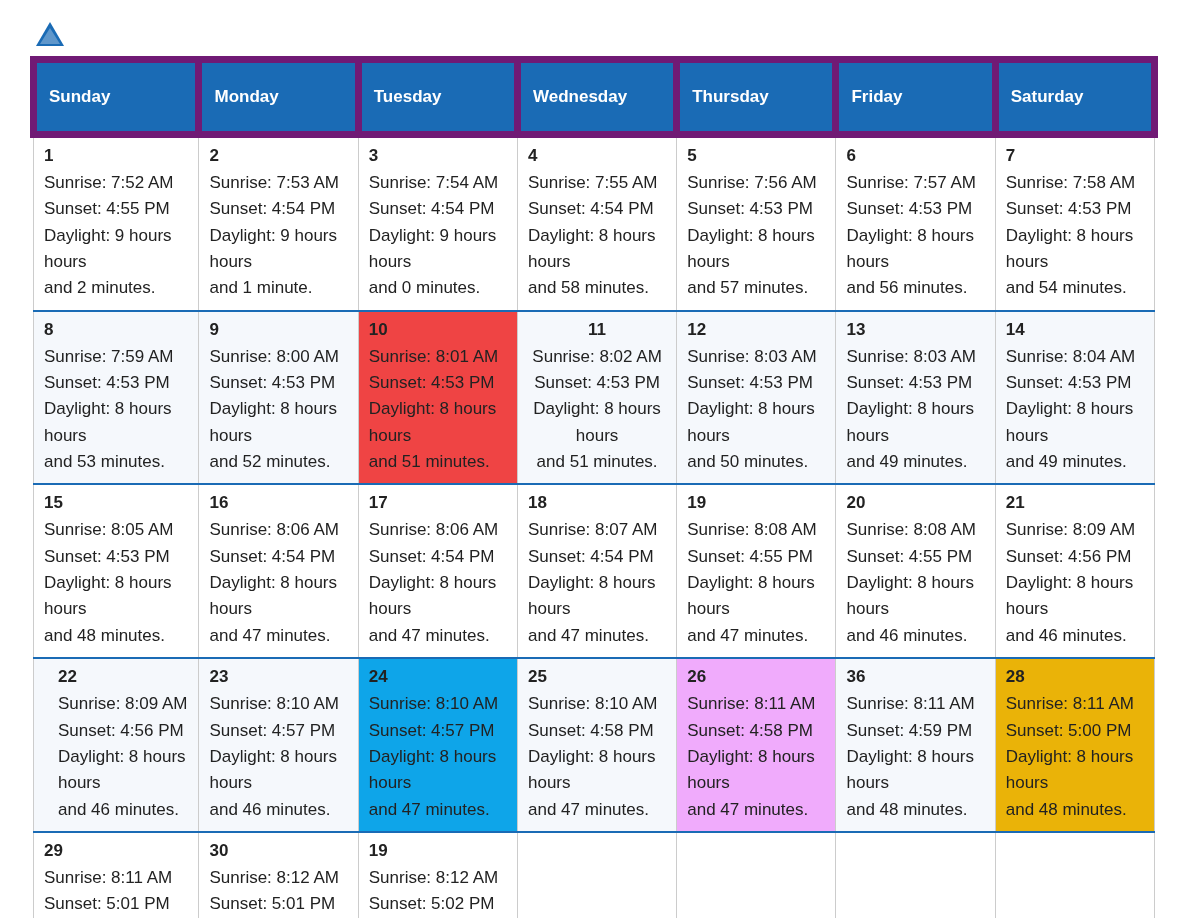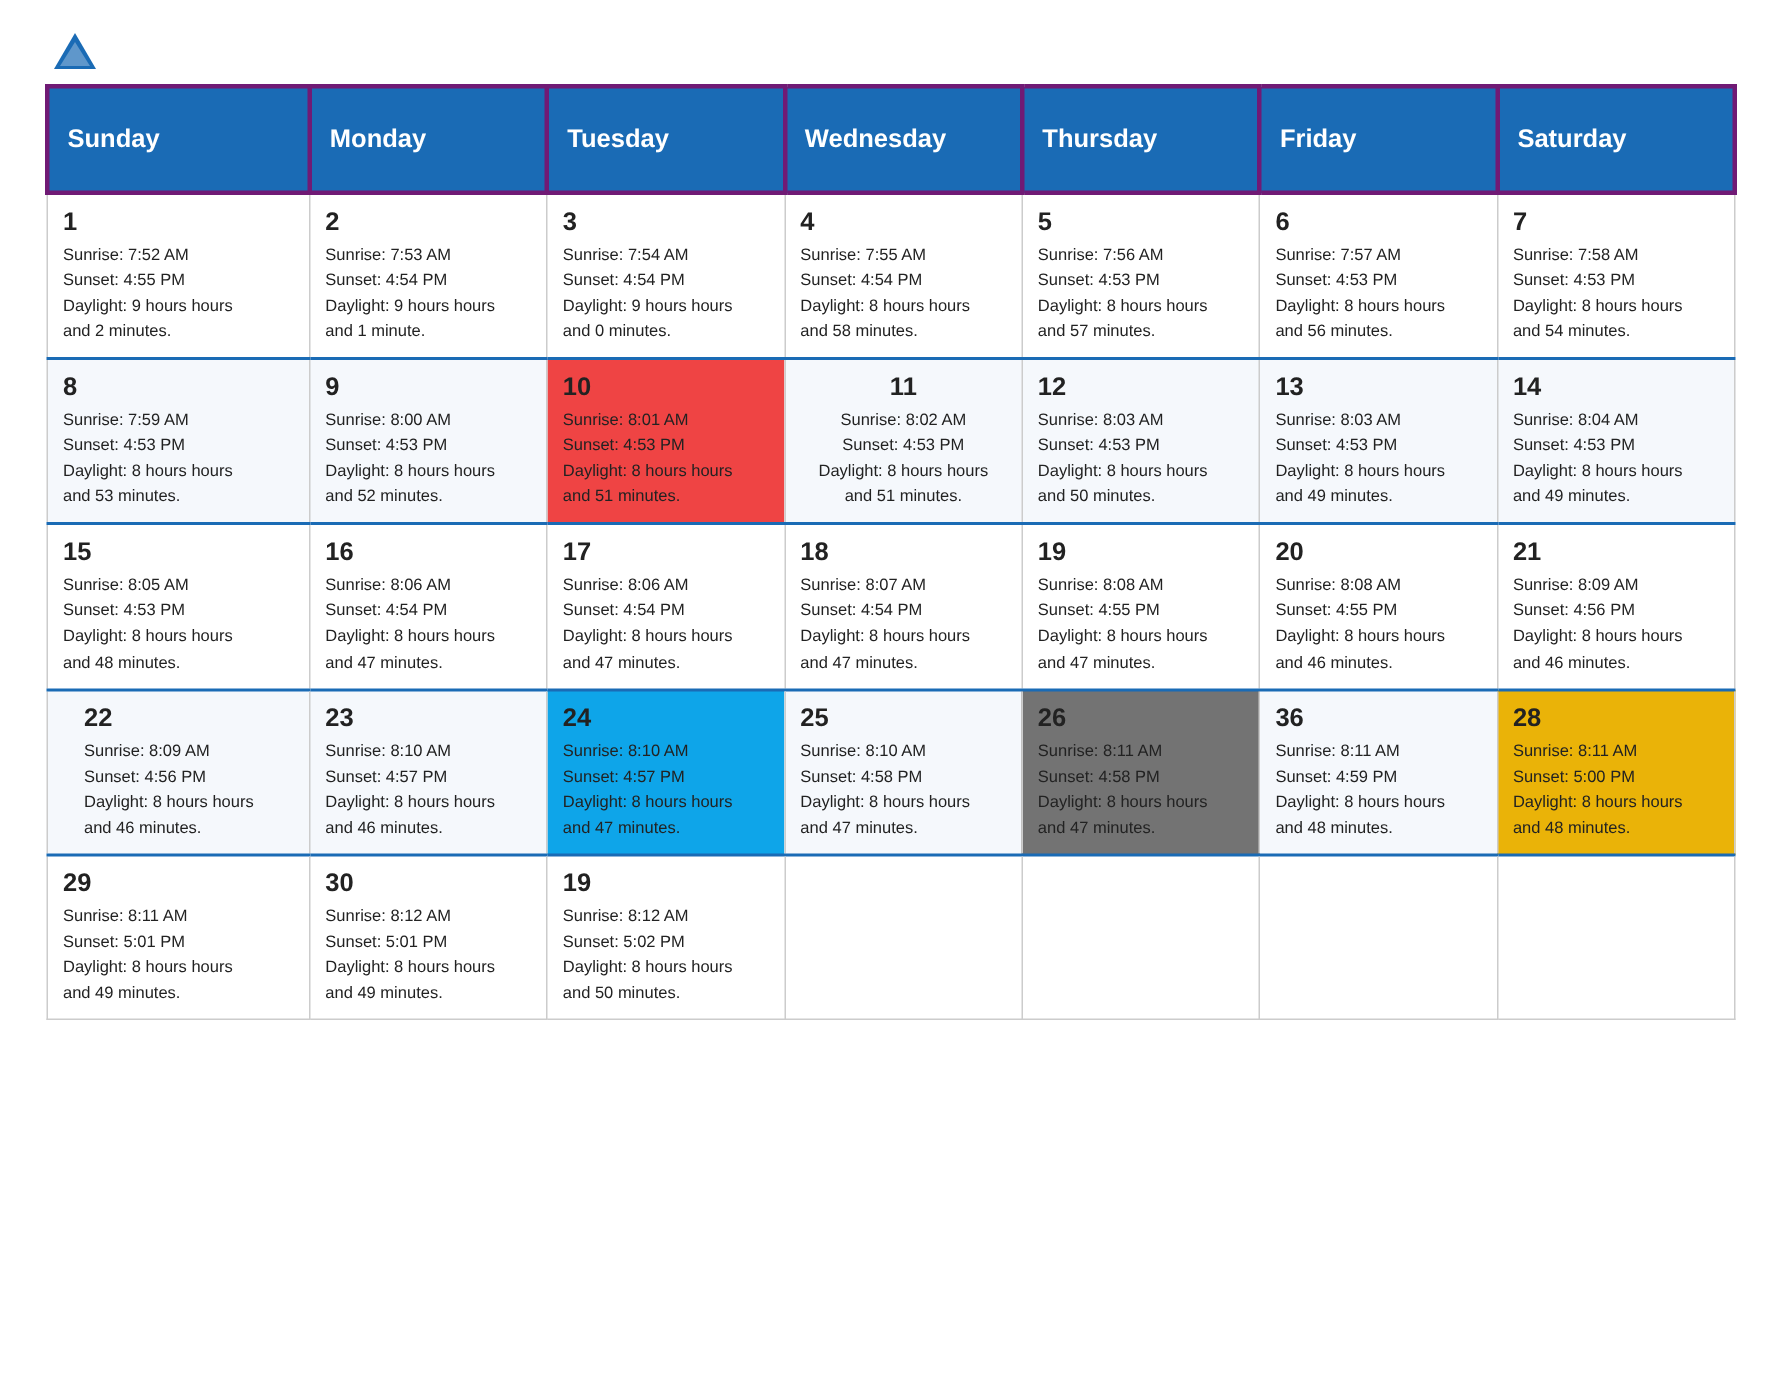--- a/index.html
+++ b/index.html
@@ -55,21 +55,21 @@
       border-collapse: collapse;
       margin-top: 8px;
     }
     .calendar th {
       background: #1a6bb5;
       color: #fff;
       font-size: 17px;
       font-weight: bold;
       padding: 24px 12px;
       text-align: left;
-      border: 3px solid #701a75;
+      border: 7px solid #701a75;
     }
     .calendar td {
       vertical-align: top;
       padding: 8px 10px;
       border: 1px solid #ccc;
       font-size: 13px;
       color: #222;
       min-width: 130px;
       min-height: 100px;
       background: #fff;
@@ -78,21 +78,21 @@
       background: #f5f8fc;
     }
     .day-num {
       font-size: 17px;
       font-weight: bold;
       display: block;
       margin-bottom: 4px;
     }
     .day-info {
       line-height: 1.55;
-      font-size: 11px;
+      font-size: 17px;
     }
     .empty-cell {
       background: #fff !important;
       border: 1px solid #ccc;
     }
     .week-row td {
       border-top: 2px solid #1a6bb5;
     }
   </style>
 </head>
@@ -229,21 +229,21 @@
         <div class="day-info">Sunrise: 8:10 AM<br>Sunset: 4:57 PM<br>Daylight: 8 hours hours<br>and 46 minutes.</div>
       </td>
         <td style="background: #0ea5e9;">
         <span class="day-num">24</span>
         <div class="day-info">Sunrise: 8:10 AM<br>Sunset: 4:57 PM<br>Daylight: 8 hours hours<br>and 47 minutes.</div>
       </td>
         <td style="background: rgb(245, 248, 252);">
         <span class="day-num">25</span>
         <div class="day-info">Sunrise: 8:10 AM<br>Sunset: 4:58 PM<br>Daylight: 8 hours hours<br>and 47 minutes.</div>
       </td>
-        <td style="background: #737373; margin-top: 12px;">
+        <td style="background: #f0abfc; margin-top: 12px;">
         <span class="day-num">26</span>
         <div class="day-info">Sunrise: 8:11 AM<br>Sunset: 4:58 PM<br>Daylight: 8 hours hours<br>and 47 minutes.</div>
       </td>
         <td style="background: rgb(245, 248, 252);">
         <span class="day-num">36</span>
         <div class="day-info">Sunrise: 8:11 AM<br>Sunset: 4:59 PM<br>Daylight: 8 hours hours<br>and 48 minutes.</div>
       </td>
         <td style="background: #eab308;">
         <span class="day-num">28</span>
         <div class="day-info">Sunrise: 8:11 AM<br>Sunset: 5:00 PM<br>Daylight: 8 hours hours<br>and 48 minutes.</div>

